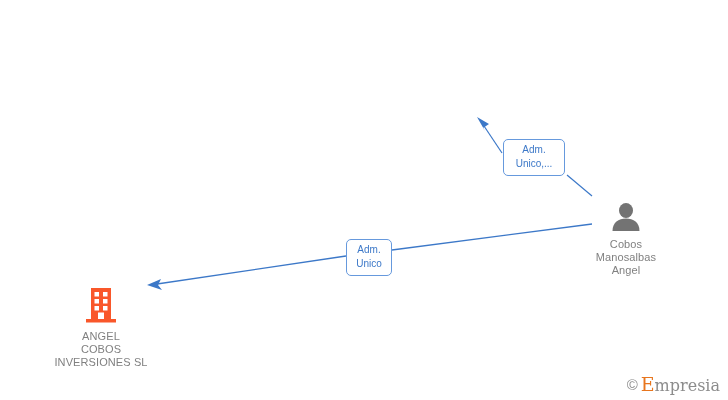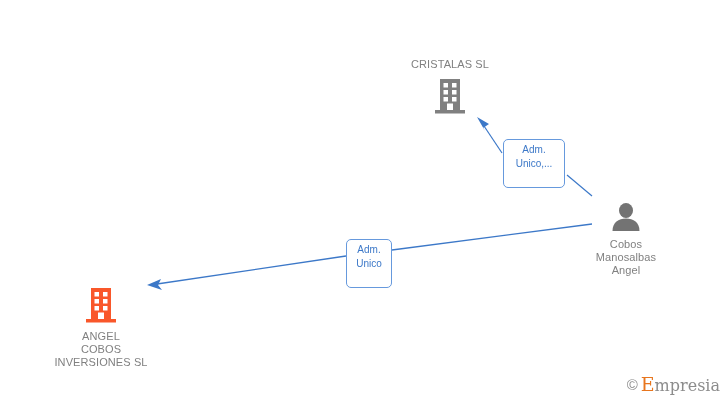--- a/index.html
+++ b/index.html
@@ -70,21 +70,21 @@
   
   .edge-label {
     position: absolute;
     background: #ffffff;
     border: 1px solid #6699dd;
     border-radius: 5px;
     color: #3c78c8;
     font-size: 10px;
     line-height: 14px;
     text-align: center;
-    padding: 3px 6px 16px 6px;
+    padding: 3px 6px 4px 6px;
     white-space: pre-line;
     box-sizing: border-box;
   }
   #edge-label-1 { left: 503px; top: 139px; width: 62px; }
   #edge-label-2 { left: 346px; top: 239px; width: 46px; }
 
   
   #watermark {
     position: absolute;
     right: 8px;
@@ -122,36 +122,20 @@
       <polygon points="477,117 489,124 483,128 485,131" fill="#3c78c8"></polygon>
     </g>
 
     <g>
       <line x1="592" y1="224" x2="392" y2="250" stroke="#3c78c8" stroke-width="1.3"></line>
       <line x1="346" y1="256" x2="157" y2="284" stroke="#3c78c8" stroke-width="1.3"></line>
       <polygon points="147,285 161,279 158,285 162,290" fill="#3c78c8"></polygon>
     </g>
   </svg>
 
-  <div class="node company-node node-company" id="node-cristalas">
-    <div class="node-label">CRISTALAS SL</div>
-    <div class="icon-wrap">
-      <svg width="34" height="38" viewBox="0 0 34 38">
-        <rect x="7" y="1" width="20" height="31" fill="#808080"></rect>
-        <rect x="10.5" y="5" width="4.5" height="4.5" fill="#ffffff"></rect>
-        <rect x="19" y="5" width="4.5" height="4.5" fill="#ffffff"></rect>
-        <rect x="10.5" y="12" width="4.5" height="4.5" fill="#ffffff"></rect>
-        <rect x="19" y="12" width="4.5" height="4.5" fill="#ffffff"></rect>
-        <rect x="10.5" y="19" width="4.5" height="4.5" fill="#ffffff"></rect>
-        <rect x="19" y="19" width="4.5" height="4.5" fill="#ffffff"></rect>
-        <rect x="14" y="25.5" width="6" height="6.5" fill="#ffffff"></rect>
-        <rect x="2" y="32" width="30" height="3.5" fill="#808080"></rect>
-      </svg>
-    </div>
-  </div>
 
   <div class="node company-node node-company" id="node-angel">
     <div class="icon-wrap">
       <svg width="34" height="38" viewBox="0 0 34 38">
         <rect x="7" y="1" width="20" height="31" fill="#f9572a"></rect>
         <rect x="10.5" y="5" width="4.5" height="4.5" fill="#ffffff"></rect>
         <rect x="19" y="5" width="4.5" height="4.5" fill="#ffffff"></rect>
         <rect x="10.5" y="12" width="4.5" height="4.5" fill="#ffffff"></rect>
         <rect x="19" y="12" width="4.5" height="4.5" fill="#ffffff"></rect>
         <rect x="10.5" y="19" width="4.5" height="4.5" fill="#ffffff"></rect>

